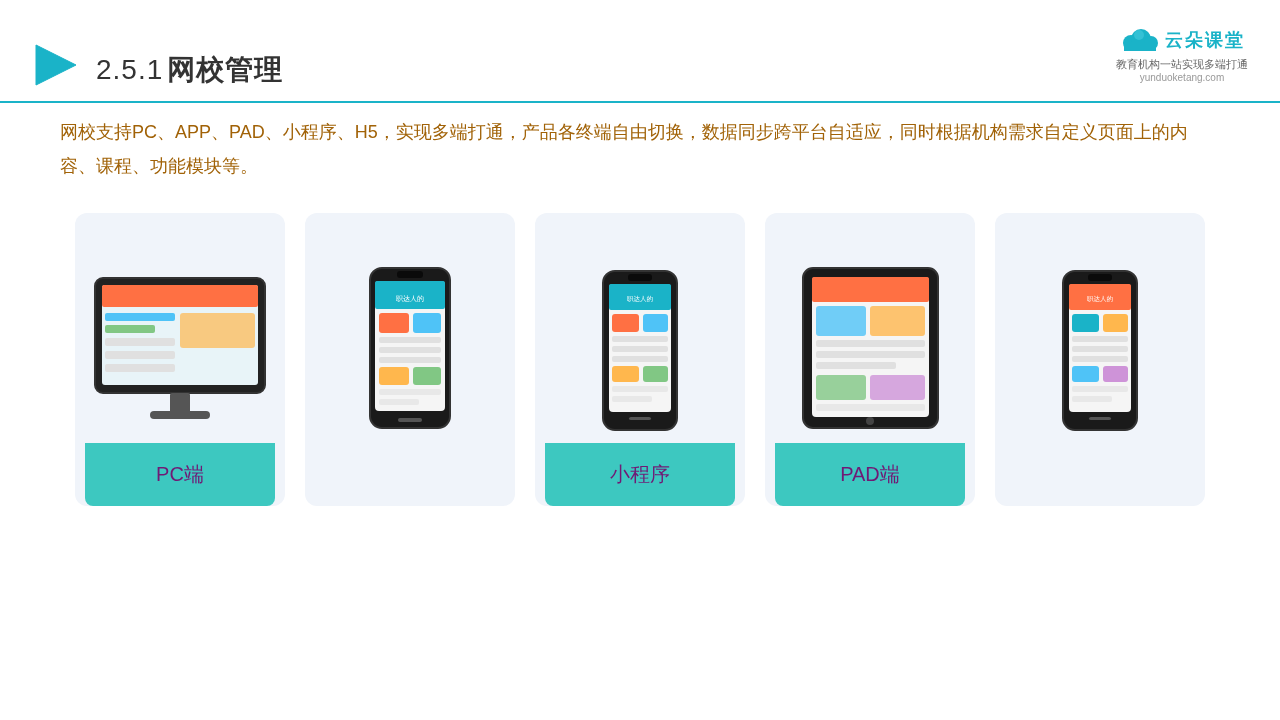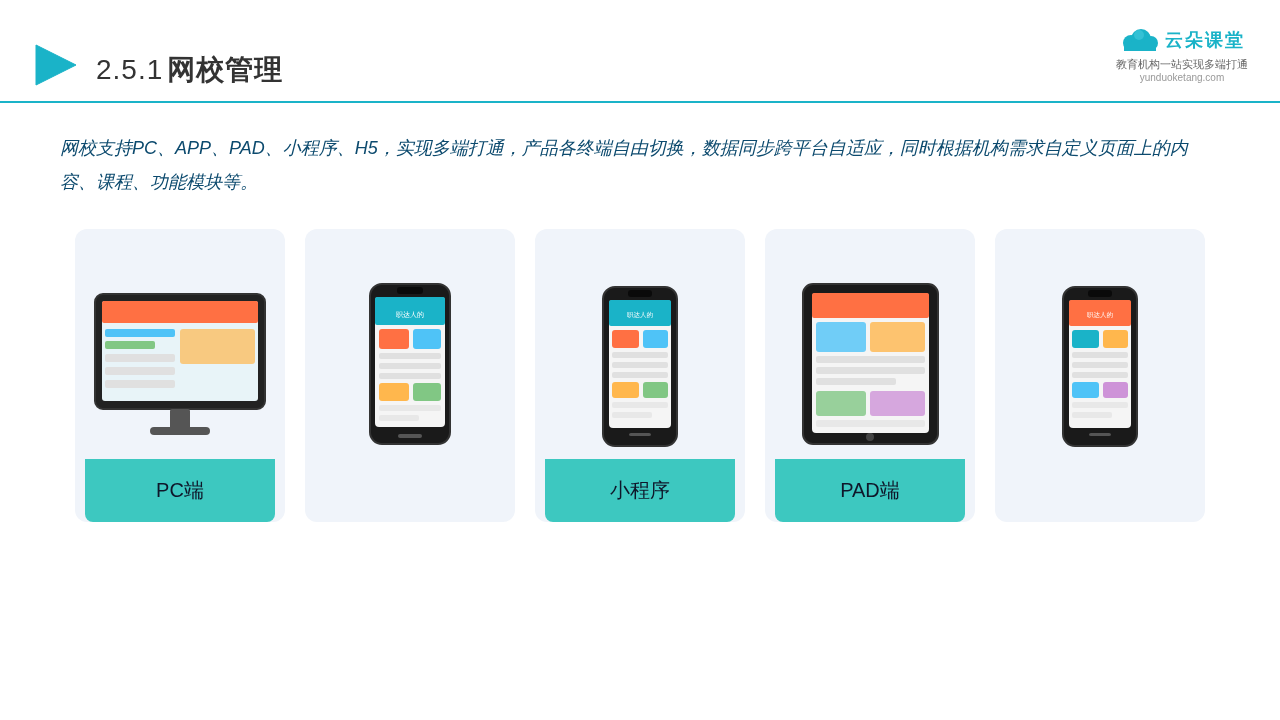--- a/index.html
+++ b/index.html
@@ -78,25 +78,24 @@
     }
 
     .logo-url {
       font-size: 10px;
       color: #999;
       text-align: right;
     }
 
     
     .description {
-      padding: 28px 60px 20px 60px;
+      padding: 12px 60px 20px 60px;
       font-size: 18px;
-      color: #0c4a6e;
+      color: #a16207;
       line-height: 1.9;
-      font-style: italic;
     }
 
     
     .cards-section {
       padding: 10px 60px 20px 60px;
       display: flex;
       gap: 20px;
       justify-content: center;
     }
 
@@ -116,21 +115,21 @@
       display: flex;
       justify-content: center;
       align-items: flex-end;
       height: 200px;
       margin-bottom: 10px;
     }
 
     .device-label {
       width: 100%;
       background: #3dc8c0;
-      color: #0f172a;
+      color: #701a75;
       text-align: center;
       font-size: 20px;
       font-weight: 500;
       padding: 18px 0;
       margin-top: auto;
       border-radius: 0 0 8px 8px;
     }
 
     
     .monitor-svg { width: 180px; height: 160px; }

